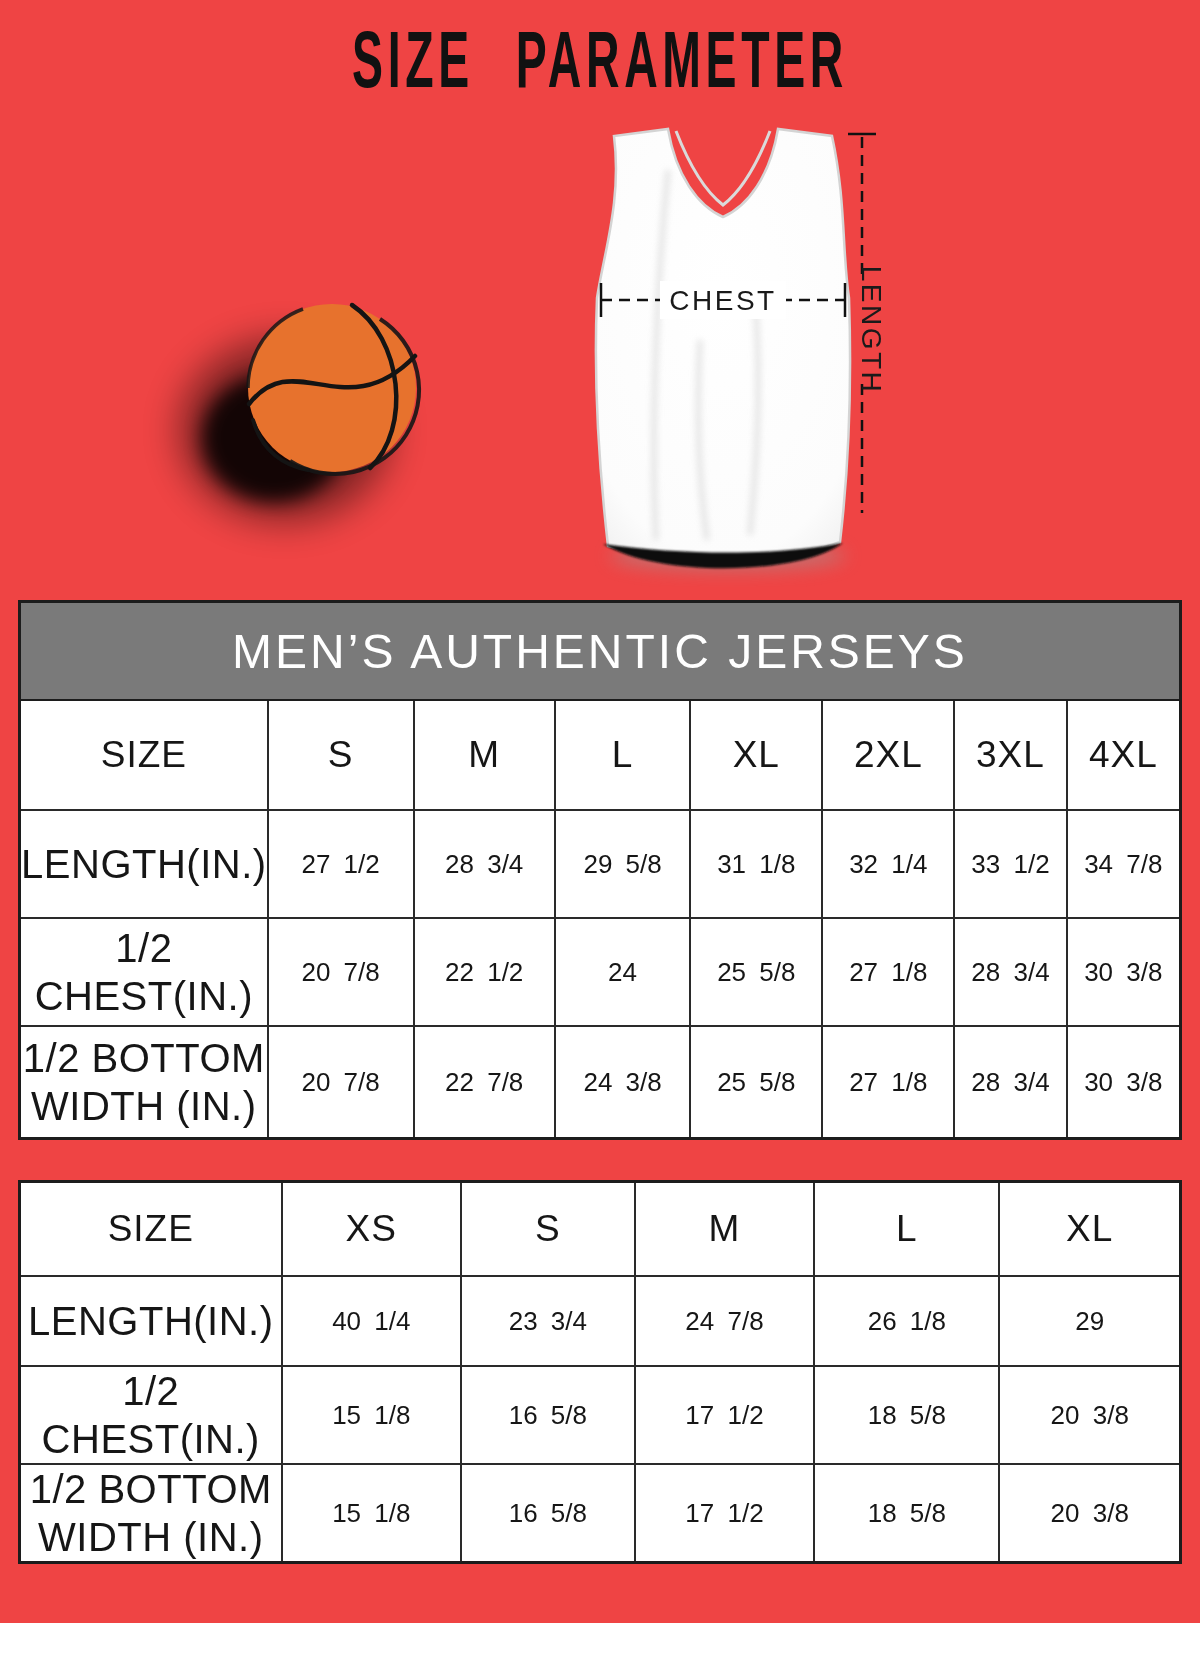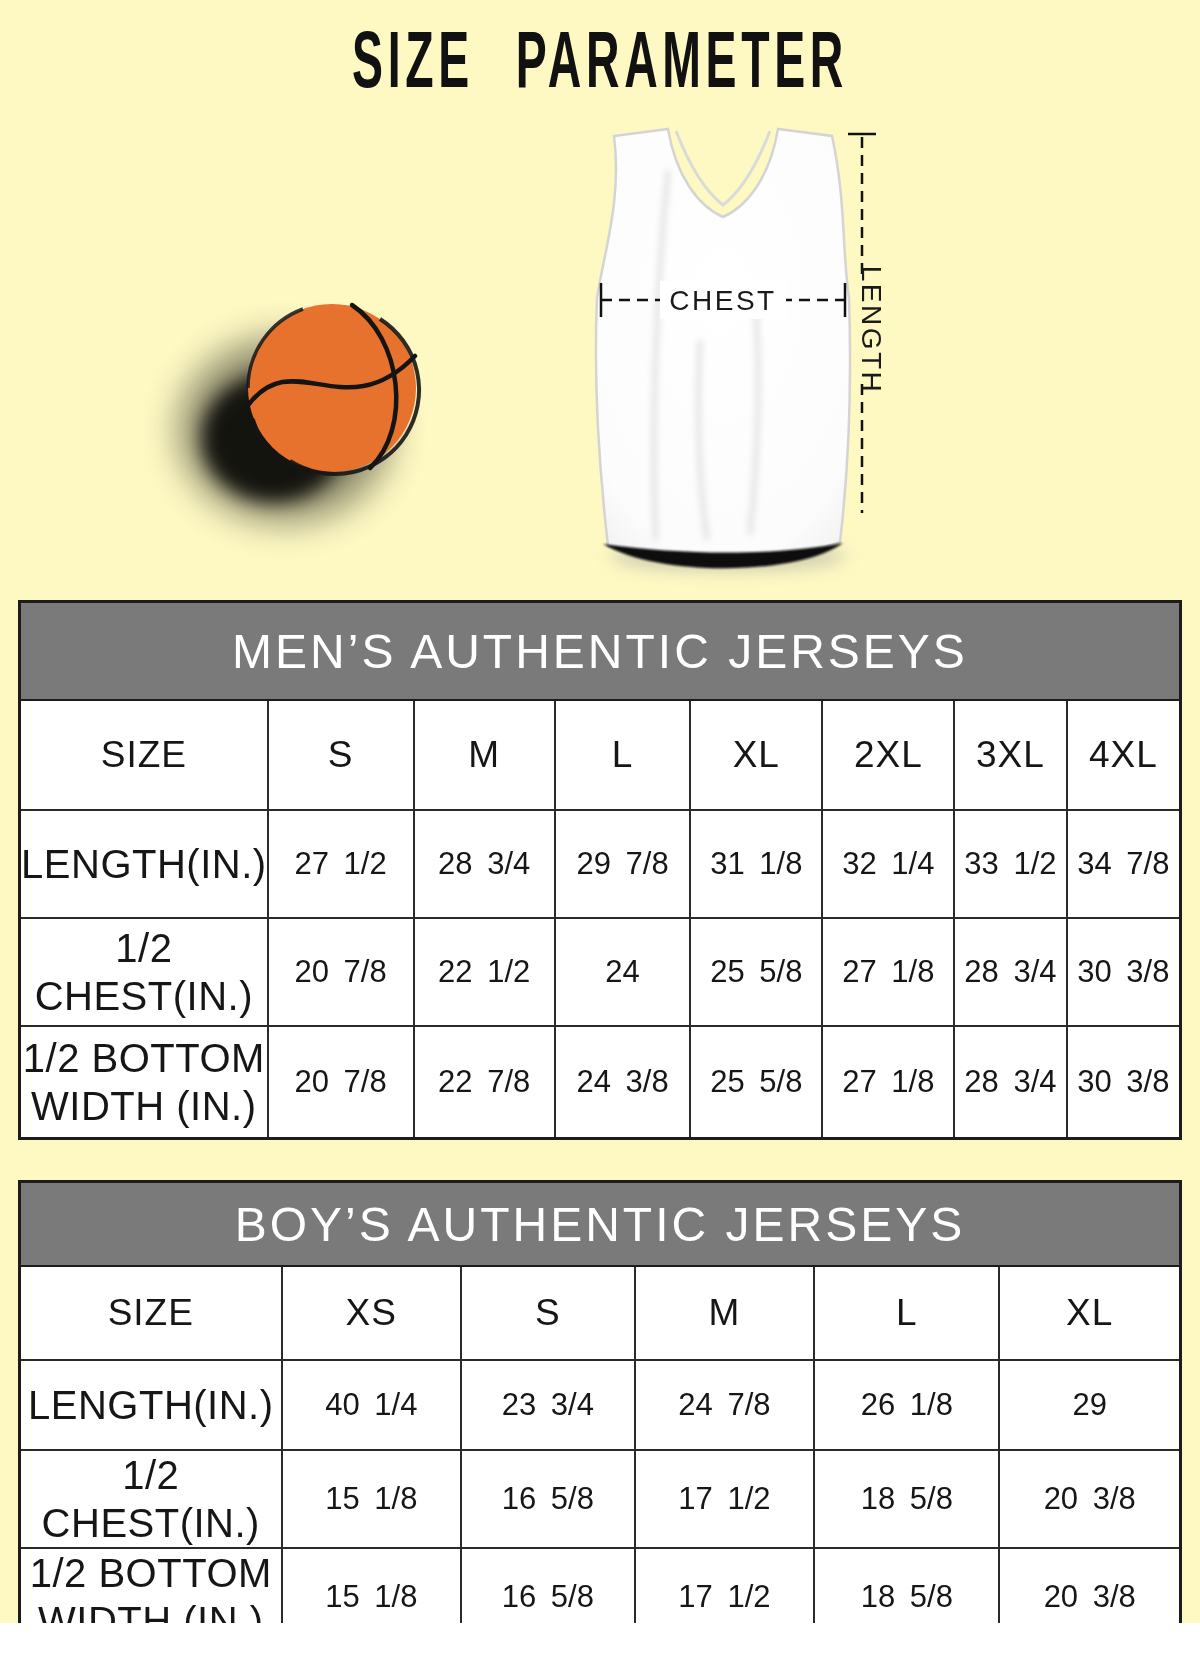--- a/index.html
+++ b/index.html
@@ -1,17 +1,17 @@
 <!DOCTYPE html>
 <html><head>
 <meta charset="utf-8">
 <style>
   html,body{margin:0;padding:0;background:#ffffff;}
   .page{
-    position:relative;width:1200px;height:1623px;background:#fef9c3;
+    position:relative;width:1200px;height:1623px;background:#ef4444;
     font-family:"Liberation Sans","DejaVu Sans",sans-serif;color:#161616;
     overflow:hidden;
   }
   
   .page-title{
     position:absolute;top:18px;left:0;width:1200px;
     text-align:center;font-size:80px;font-weight:700;line-height:1.05;
     letter-spacing:8px;word-spacing:42px;color:#111;
     transform:scaleX(0.58);transform-origin:50% 50%;
     white-space:nowrap;
@@ -39,21 +39,21 @@
   table.grid td{
     border:2px solid #2a2a2a;text-align:center;vertical-align:middle;
     padding:0;overflow:hidden;
   }
   table.grid tr td:first-child{border-left:none;}
   table.grid tr td:last-child{border-right:none;}
   table.grid tr:first-child td{border-top:none;}
   table.grid tr:last-child td{border-bottom:none;}
   .sz{font-size:37px;letter-spacing:1px;}
   .lbl{font-size:40px;letter-spacing:0.5px;line-height:1.2;}
-  .val{font-size:31px;word-spacing:6px;white-space:nowrap;}
+  .val{font-size:26px;word-spacing:6px;white-space:nowrap;}
   .mens .r-head td{height:108px;}
   .mens .r-a td{height:106px;}
   .mens .r-b td{height:106px;}
   .mens .r-c td{height:110px;}
   .boys .r-head td{height:92px;}
   .boys .r-a td{height:88px;}
   .boys .r-b td{height:80px;}
   .boys .r-c td{height:80px;}
 </style>
 </head>
@@ -160,21 +160,21 @@
         <td class="sz">3XL</td>
         <td class="sz">4XL</td>
       </tr>
       <tr class="r-a">
         <td class="lbl">
           <div>LENGTH(IN.)</div>
           <div></div>
         </td>
         <td class="val">27 1/2</td>
         <td class="val">28 3/4</td>
-        <td class="val">29 7/8</td>
+        <td class="val">29 5/8</td>
         <td class="val">31 1/8</td>
         <td class="val">32 1/4</td>
         <td class="val">33 1/2</td>
         <td class="val">34 7/8</td>
       </tr>
       <tr class="r-b">
         <td class="lbl">
           <div>1/2 CHEST(IN.)</div>
           <div></div>
         </td>
@@ -197,23 +197,20 @@
         <td class="val">25 5/8</td>
         <td class="val">27 1/8</td>
         <td class="val">28 3/4</td>
         <td class="val">30 3/8</td>
       </tr>
     </tbody>
       </table>
   </div>
 
   <div class="size-table boys">
-    <div class="band">
-      <span>BOY’S AUTHENTIC JERSEYS</span>
-    </div>
     <table class="grid">
       <colgroup>
         <col style="width:22.5%">
           <col style="width:15.5%">
           <col style="width:15%">
         <col style="width:15.5%">
           <col style="width:16%">
           <col style="width:15.5%">
       </colgroup>
       <tbody>

